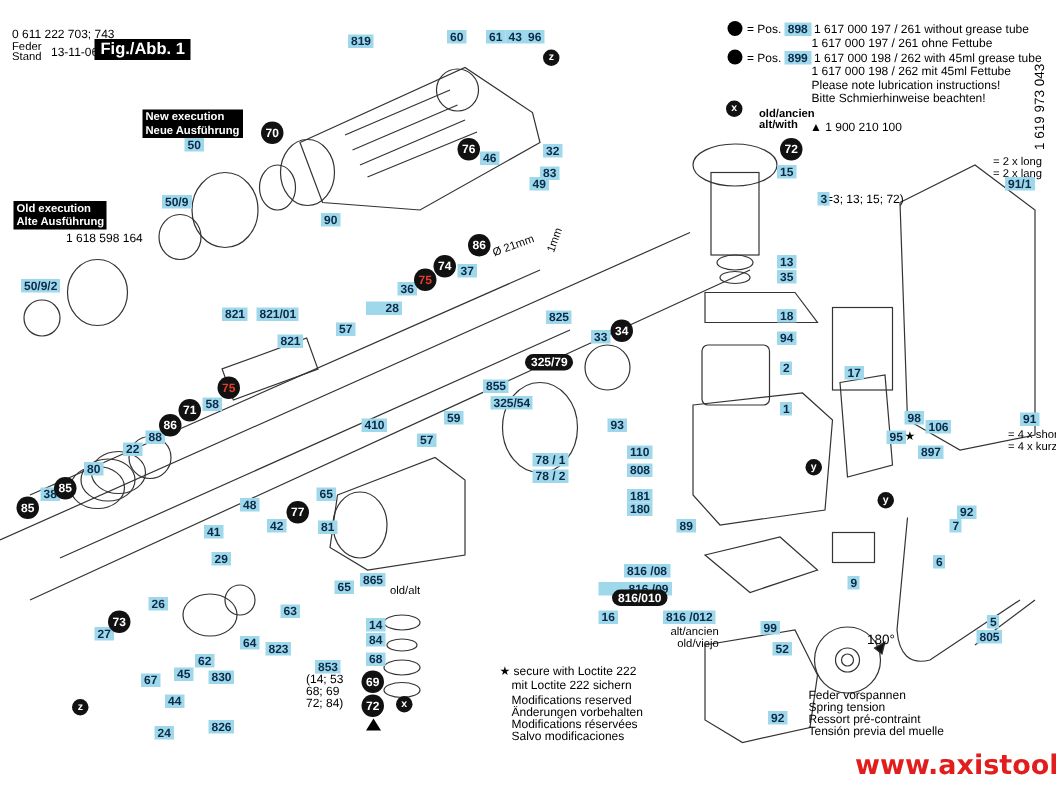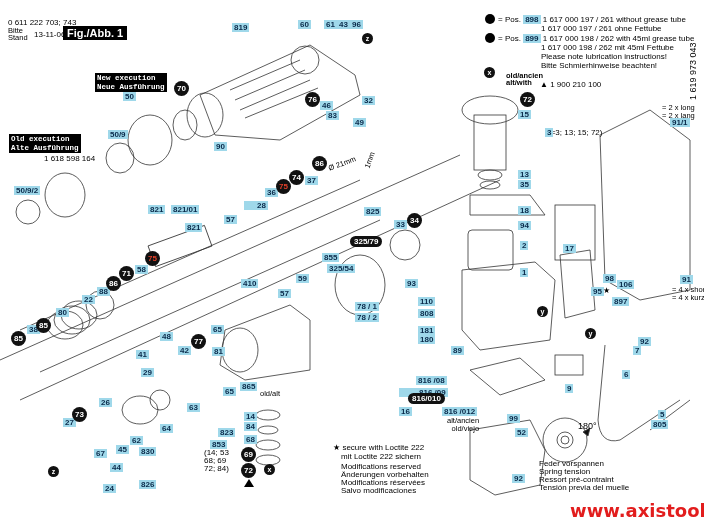--- a/index.html
+++ b/index.html
@@ -1,21 +1,21 @@
 <!DOCTYPE html>
 <html><head>
 <meta charset="utf-8">
 <style>
   html, body { margin:0; padding:0; background:#ffffff; }
   body { width:704px; height:528px; position:relative; overflow:hidden;
          font-family:"Liberation Sans", sans-serif; color:#000; }
   .abs { position:absolute; }
   .hdr { font-size:8px; line-height:9px; white-space:nowrap; }
   .figbox { background:#000; color:#fff; font-weight:bold; font-size:11px; padding:1px 4px; }
-  .execbox { background:#000; color:#fff; font-weight:bold; font-size:7.5px; line-height:8.5px; padding:1px 2px;font-family:Liberation Mono, monospace; }
+  .execbox { background:#000; color:#fff; font-weight:bold; font-size:7.5px; line-height:8.5px; padding:1px 2px; }
   .lbl { position:absolute; background:#9fd8ea; color:#0a2a4a; font-weight:bold; font-size:8px;
          line-height:9px; padding:0 2px; white-space:nowrap; }
   .blk { position:absolute; background:#111; color:#fff; font-weight:bold; font-size:8px;
          width:15px; height:15px; border-radius:50%; text-align:center; line-height:15px; }
   .blk.red { color:#e0402a; }
   .pill { position:absolute; background:#111; color:#fff; font-weight:bold; font-size:8px;
           line-height:11px; padding:0 4px; border-radius:6px; white-space:nowrap; }
   .small { font-size:7.5px; line-height:8.5px; white-space:nowrap; }
   .mark { position:absolute; width:11px; height:11px; border-radius:50%; background:#111; color:#fff;
           font-size:7px; font-weight:bold; text-align:center; line-height:11px; }
@@ -90,21 +90,21 @@
 
     <circle cx="565" cy="440" r="22"></circle>
     <circle cx="565" cy="440" r="8"></circle>
       <circle cx="565" cy="440" r="4"></circle>
     <path d="M583 432 L590 428 L588 436 Z" fill="#111"></path>
   </g>
 </svg>
 
 <div class="abs hdr" style="left:8px;top:18px;">0 611 222 703; 743</div>
 <div class="abs small" style="left:8px;top:27px;line-height:7px;">
-  <div>Bitte</div>
+  <div>Feder</div>
   <div>Stand</div>
 </div>
 <div class="abs hdr" style="left:34px;top:30px;">13-11-06</div>
 <div class="abs figbox" style="left:63px;top:26px;">Fig./Abb. 1</div>
 <div class="abs vert" style="left:688px;top:100px;">1 619 973 043</div>
 
 <div class="abs" style="left:485px;top:14px;width:10px;height:10px;border-radius:50%;background:#000;"></div>
 <div class="abs hdr" style="left:498px;top:15px;">
   <span>= Pos.</span>
   <span class="lbl" style="position:relative;">898</span>
@@ -189,21 +189,21 @@
 <div class="mark" style="left:585px;top:328px;">y</div>
 
 <div class="lbl" style="left:232px;top:23px;">819</div>
 <div class="lbl" style="left:298px;top:20px;">60</div>
 <div class="lbl" style="left:324px;top:20px;">61</div>
 <div class="lbl" style="left:337px;top:20px;">43</div>
 <div class="lbl" style="left:350px;top:20px;">96</div>
 <div class="lbl" style="left:214px;top:142px;">90</div>
 <div class="lbl" style="left:320px;top:101px;">46</div>
 <div class="lbl" style="left:362px;top:96px;">32</div>
-<div class="lbl" style="left:326px;top:111px;">83</div>
+<div class="lbl" style="left:360px;top:111px;">83</div>
 <div class="lbl" style="left:353px;top:118px;">49</div>
 <div class="lbl" style="left:123px;top:92px;">50</div>
 <div class="lbl" style="left:108px;top:130px;">50/9</div>
 <div class="lbl" style="left:14px;top:186px;">50/9/2</div>
 <div class="lbl" style="left:148px;top:205px;">821</div>
 <div class="lbl" style="left:171px;top:205px;">821/01</div>
 <div class="lbl" style="left:185px;top:223px;">821</div>
 <div class="lbl" style="left:224px;top:215px;">57</div>
 <div class="lbl" style="left:244px;top:201px;padding-left:13px;">28</div>
 <div class="lbl" style="left:265px;top:188px;">36</div>
@@ -221,21 +221,21 @@
 <div class="lbl" style="left:178px;top:346px;">42</div>
 <div class="lbl" style="left:241px;top:279px;">410</div>
 <div class="lbl" style="left:278px;top:289px;">57</div>
 <div class="lbl" style="left:296px;top:274px;">59</div>
 <div class="lbl" style="left:211px;top:325px;">65</div>
 <div class="lbl" style="left:212px;top:347px;">81</div>
 <div class="lbl" style="left:223px;top:387px;">65</div>
 <div class="lbl" style="left:240px;top:382px;">865</div>
 <div class="lbl" style="left:187px;top:403px;">63</div>
 <div class="lbl" style="left:160px;top:424px;">64</div>
-<div class="lbl" style="left:177px;top:428px;margin-left:41px;">823</div>
+<div class="lbl" style="left:177px;top:428px;">823</div>
 <div class="lbl" style="left:130px;top:436px;">62</div>
 <div class="lbl" style="left:139px;top:447px;">830</div>
 <div class="lbl" style="left:94px;top:449px;">67</div>
 <div class="lbl" style="left:116px;top:445px;">45</div>
 <div class="lbl" style="left:110px;top:463px;">44</div>
 <div class="lbl" style="left:103px;top:484px;">24</div>
 <div class="lbl" style="left:139px;top:480px;">826</div>
 <div class="lbl" style="left:244px;top:412px;">14</div>
 <div class="lbl" style="left:244px;top:422px;">84</div>
 <div class="lbl" style="left:244px;top:435px;">68</div>

